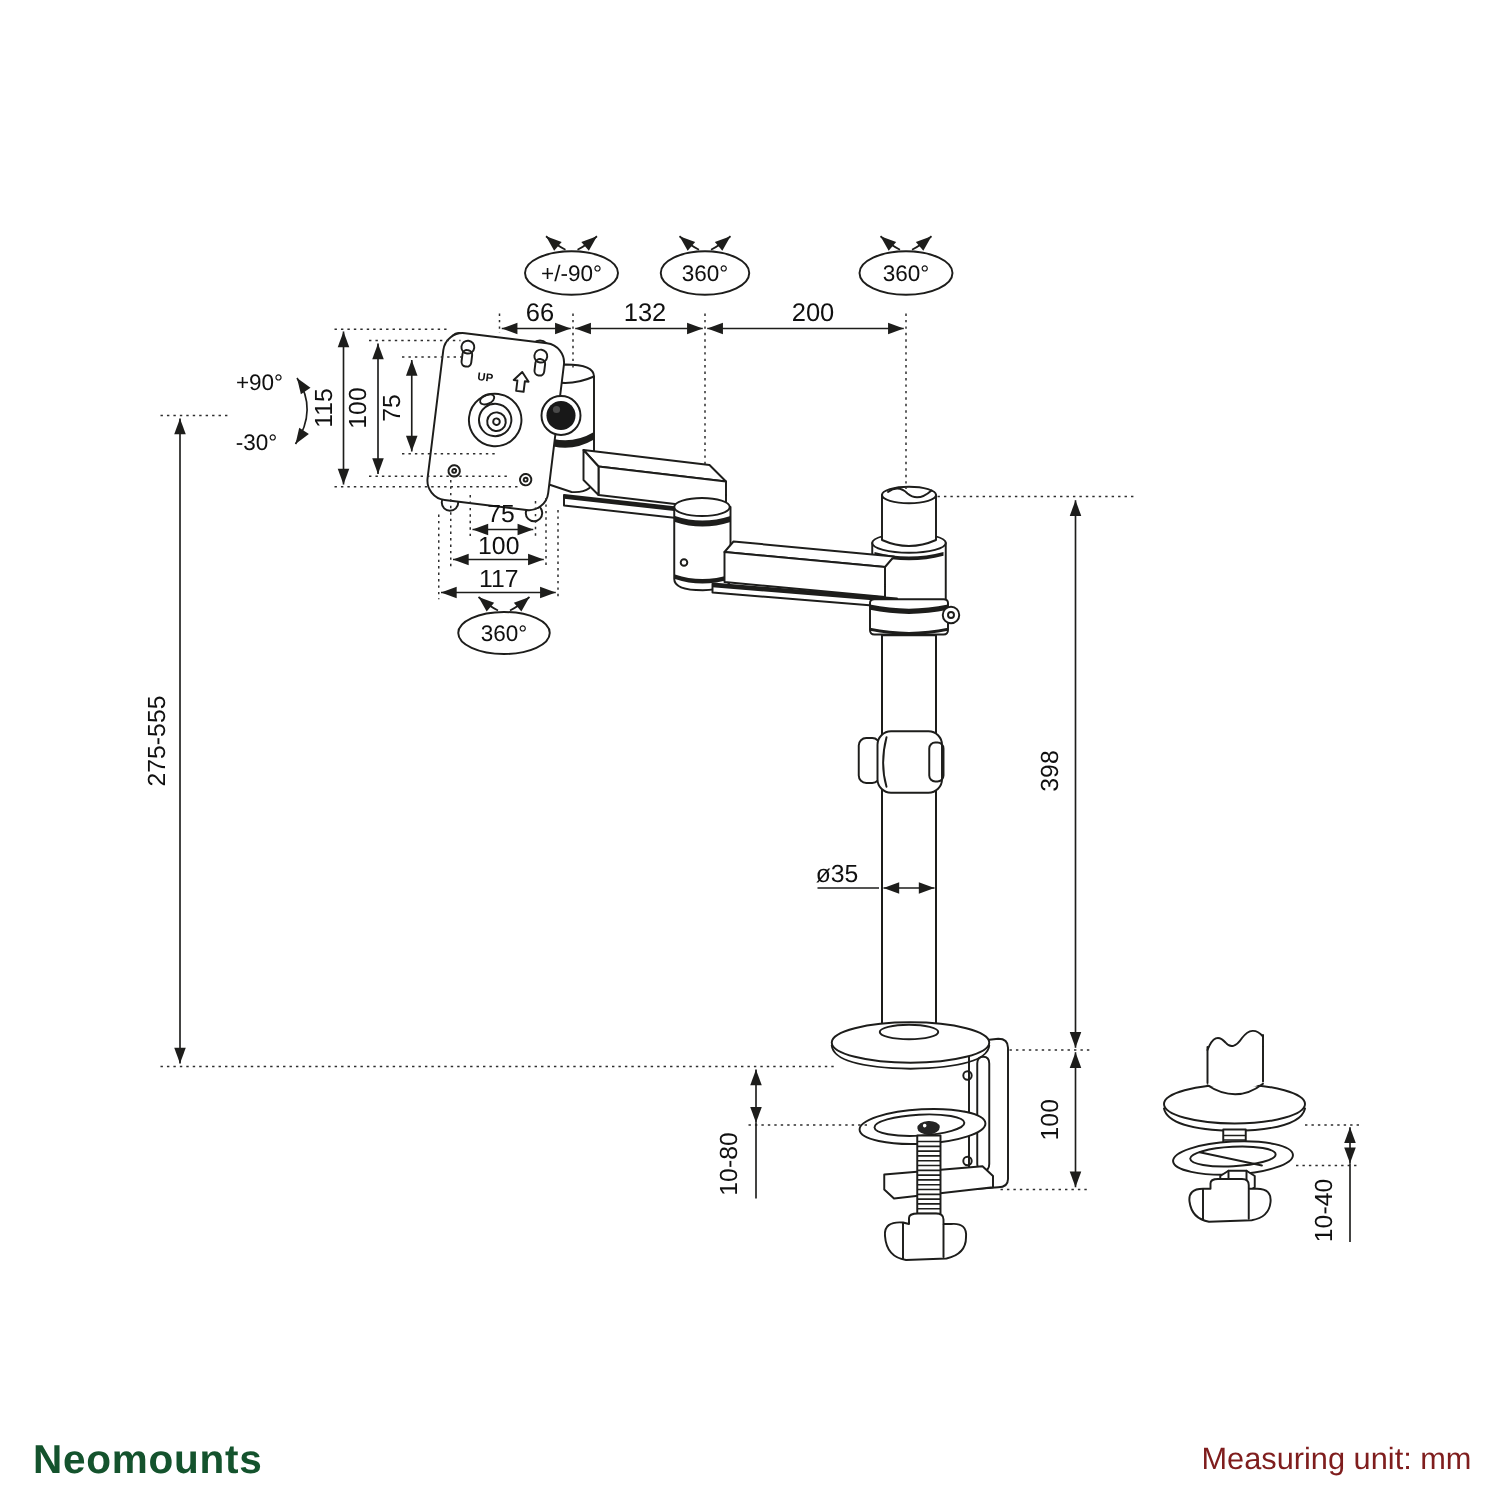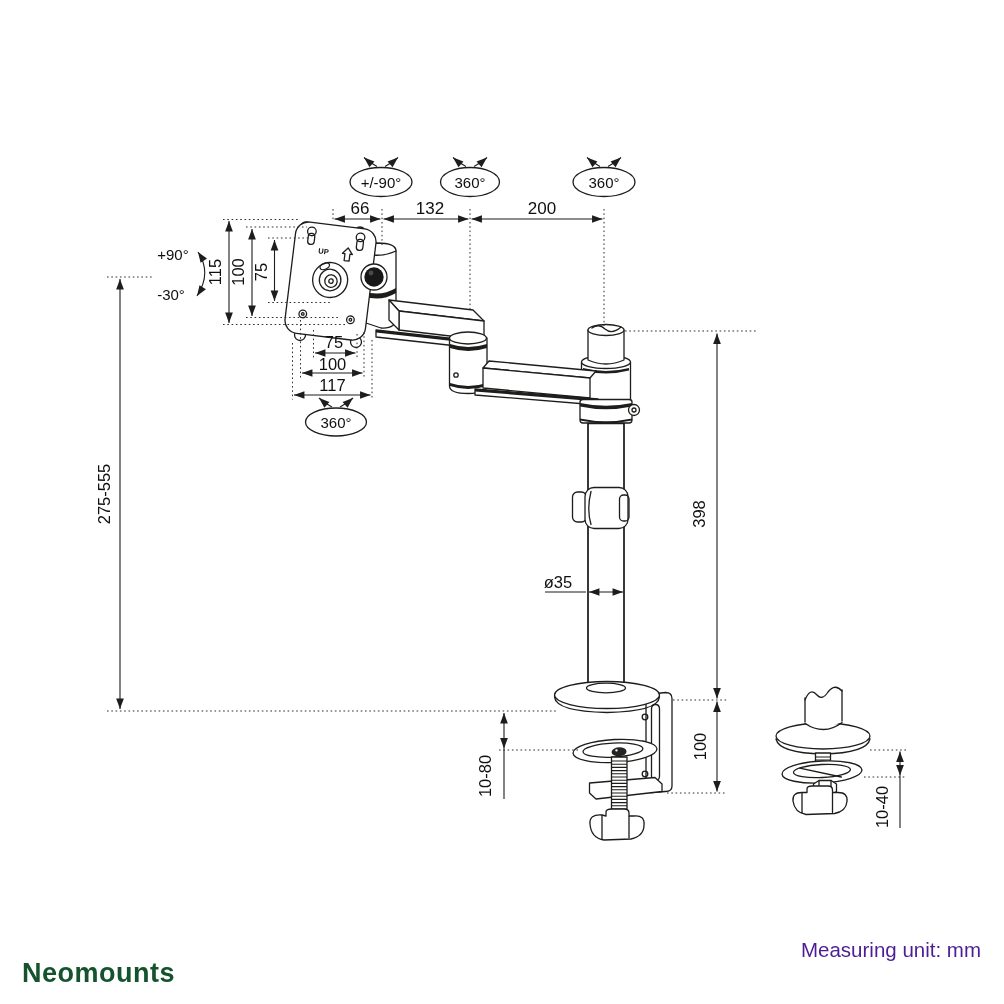--- a/index.html
+++ b/index.html
@@ -9,21 +9,21 @@
   .ln{stroke:#1d1d1b;stroke-width:1.3;fill:none;stroke-linecap:round;stroke-linejoin:round;}
   .lnw{stroke:#1d1d1b;stroke-width:1.3;fill:#ffffff;stroke-linecap:round;stroke-linejoin:round;}
   .dk{fill:#1d1d1b;stroke:none;}
   .dim{stroke:#1d1d1b;stroke-width:1.1;fill:none;}
   .dt{stroke:#2e2e2e;stroke-width:1;fill:none;stroke-dasharray:1.6 2.7;}
   .lbl{font-family:"Liberation Sans", sans-serif;fill:#101010;}
   .f17{font-size:17px;} .f16{font-size:16.5px;} .f15{font-size:15px;} .f8{font-size:7.5px;font-weight:bold;}
   .mid{text-anchor:middle;}
   #brand{position:absolute;left:22px;top:958px;font-size:27px;font-weight:700;
          color:#14532d;letter-spacing:0.5px;}
-  #munit{position:absolute;right:23px;top:938px;font-size:20.5px;color:#4c1d95;margin-left:28px;}
+  #munit{position:absolute;right:23px;top:961px;font-size:20.5px;color:#7f1d1d;margin-left:28px;}
 </style>
 </head>
 <body>
 
 <div id="stage">
 <svg width="1004" height="1004" viewBox="0 0 1004 1004">
   <defs>
     <marker id="ae" markerWidth="11" markerHeight="8" refX="10" refY="4" orient="auto">
       <path d="M0.5,0.5 L10,4 L0.5,7.5 Z" fill="#1d1d1b"></path>
     </marker>

